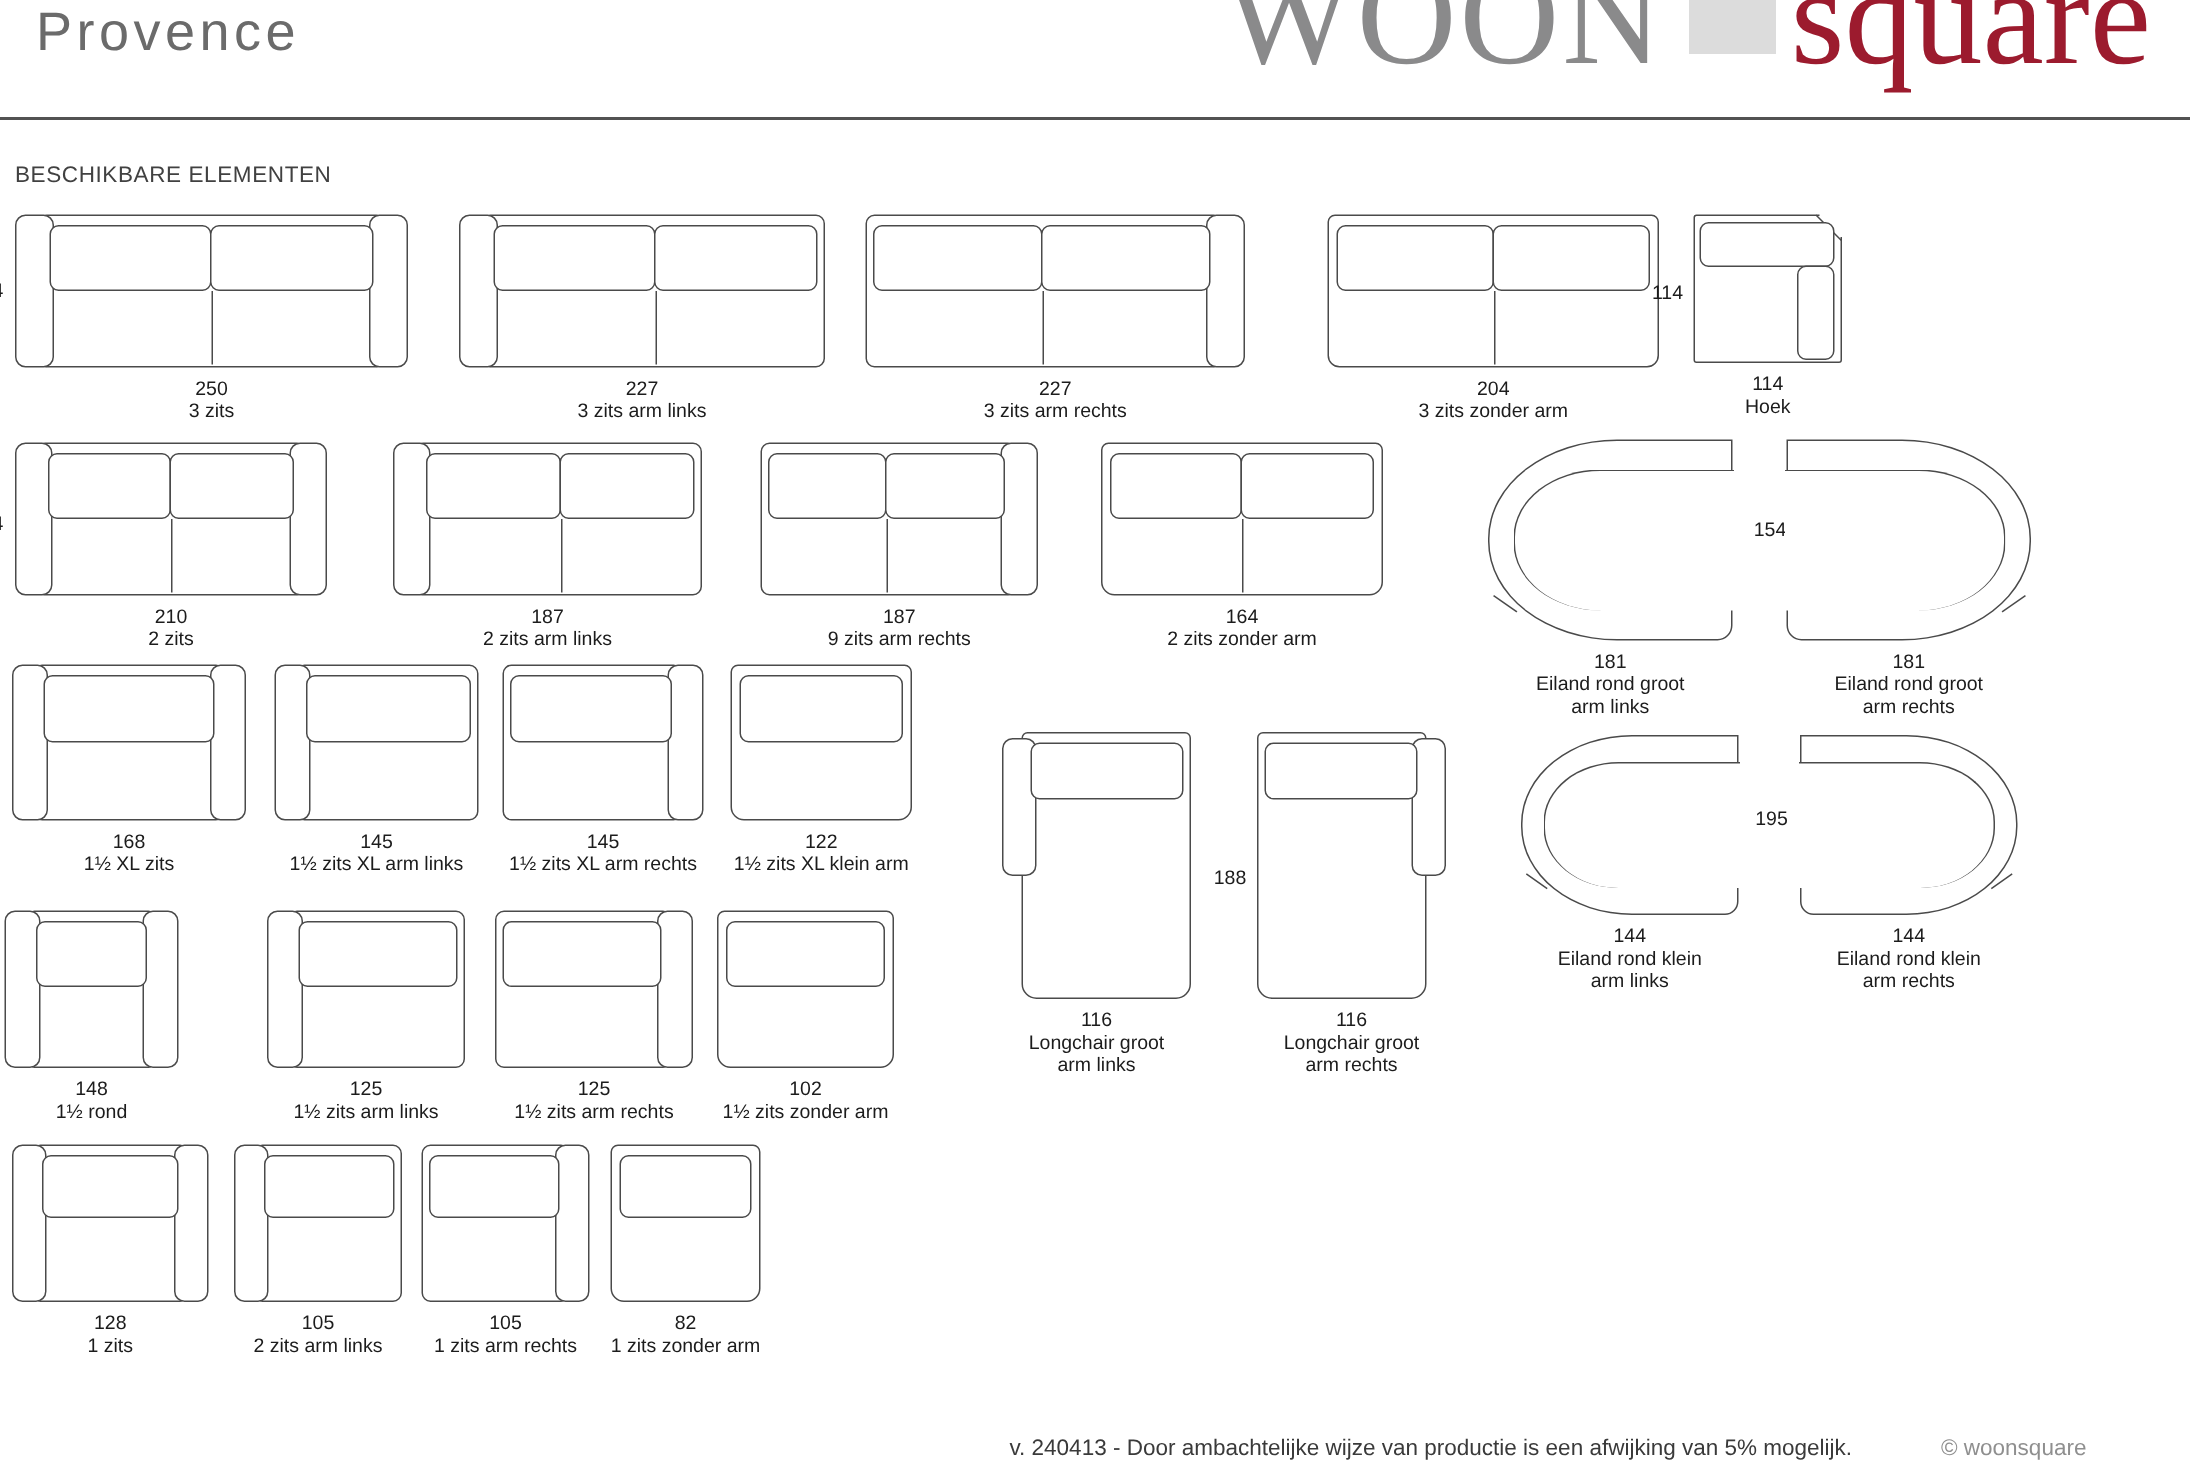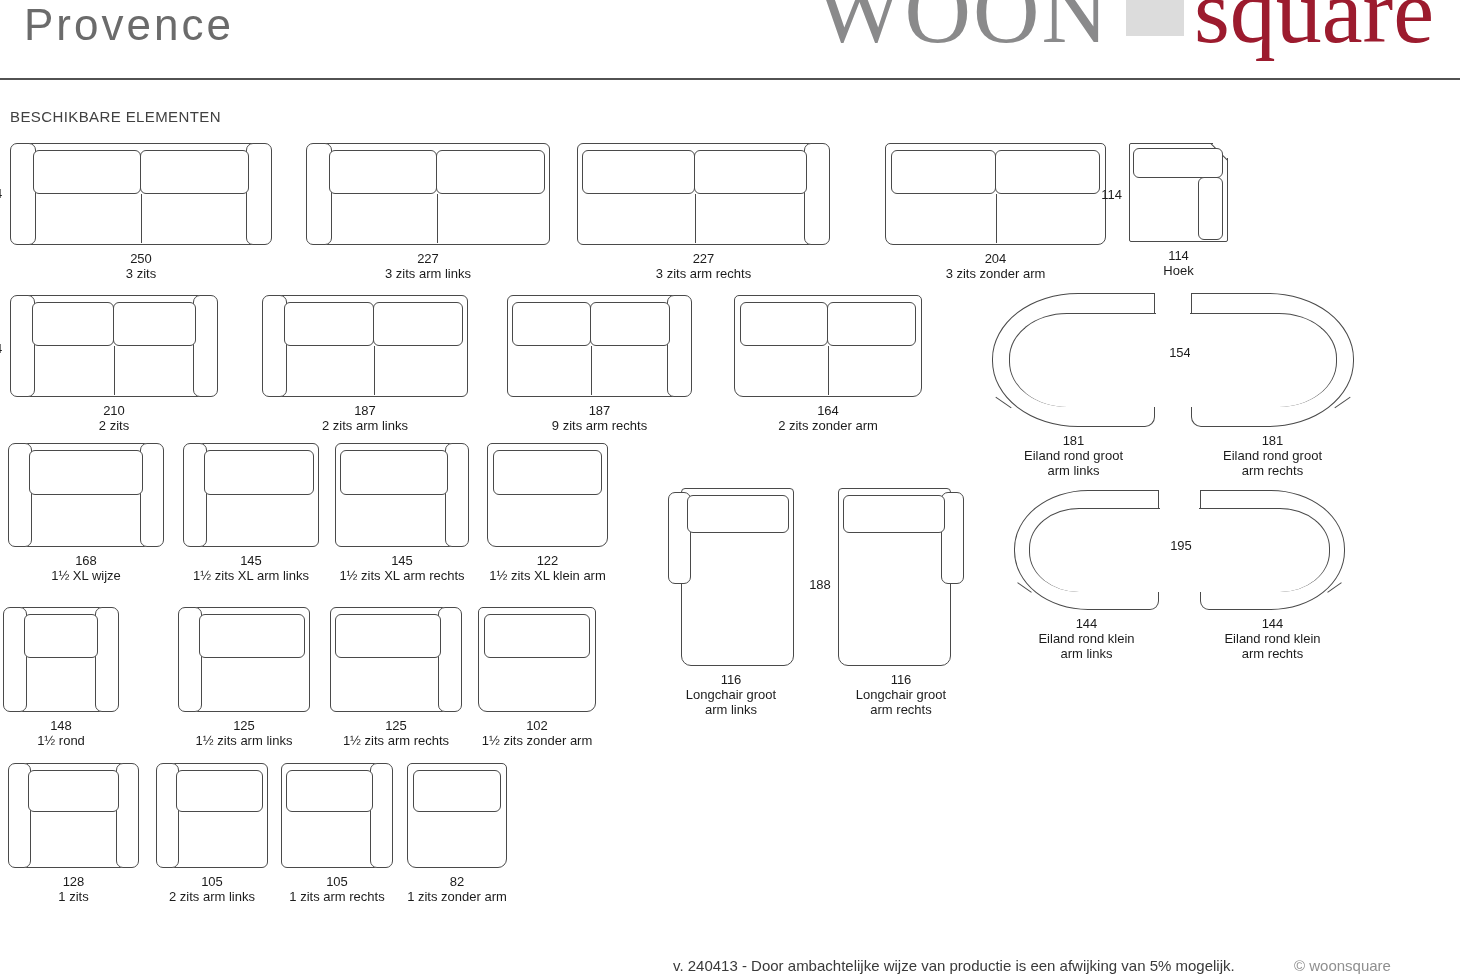--- a/index.html
+++ b/index.html
@@ -1,20 +1,20 @@
 <!DOCTYPE html>
 <html><head>
 <meta charset="utf-8">
 <style>
   html,body{margin:0;padding:0}
   body{
     position:relative;width:1460px;height:974px;overflow:hidden;background:#fff;
     font-family:"Liberation Sans",sans-serif;color:#1c1c1c;
   }
-  .title{position:absolute;left:24px;top:0px;font-size:44px;letter-spacing:3px;color:#6b6b6b;font-weight:400}
+  .title{position:absolute;left:24px;top:0px;font-size:36px;letter-spacing:3px;color:#6b6b6b;font-weight:400}
   .rule{position:absolute;left:0;top:78px;width:1460px;height:2px;background:#525252}
   .heading{position:absolute;left:10px;top:108px;font-size:15px;color:#414141;letter-spacing:.4px}
   .logo{position:absolute;top:-35px;right:26px;font-family:"Liberation Serif",serif;font-size:92px;line-height:1;white-space:nowrap}
   .logo .w{color:#8a8a8b;letter-spacing:2px}
   .logo .blk{display:inline-block;width:58px;height:58px;background:#dcdcdc;vertical-align:6px;margin:0 10px 0 16px}
   .logo .s{color:#9c1b2e}
   .cell{position:absolute;display:flex;flex-direction:column;align-items:center}
   .d{position:relative;width:100%}
   .part{position:absolute;background:#fff;border:1px solid #4a4a4a;box-sizing:border-box}
   .arm{border-radius:7px}
@@ -215,21 +215,21 @@
   <div class="d" style="height:104px">
     <div class="part" style="left:16px;right:16px;top:0;bottom:0;border-radius:4px"></div>
     <div class="part arm" style="left:0;top:0;bottom:0;width:24px"></div>
     <div class="part arm" style="right:0;top:0;bottom:0;width:24px"></div>
     <div class="inr" style="left:21px;right:21px">
       <div class="part back" style="left:0;right:0;top:0;height:45px"></div>
     </div>
   </div>
   <div class="lbl">
     <div>168</div>
-    <div>1½ XL wijze</div>
+    <div>1½ XL zits</div>
   </div>
 </div>
 
 <div class="cell" style="left:183px;top:443px;width:136px">
   <div class="d" style="height:104px">
     <div class="part" style="left:16px;right:0;top:0;bottom:0;border-radius:4px 6px 6px 4px"></div>
     <div class="part arm" style="left:0;top:0;bottom:0;width:24px"></div>
     <div class="inr" style="left:21px;right:5px">
       <div class="part back" style="left:0;right:0;top:0;height:45px"></div>
     </div>

